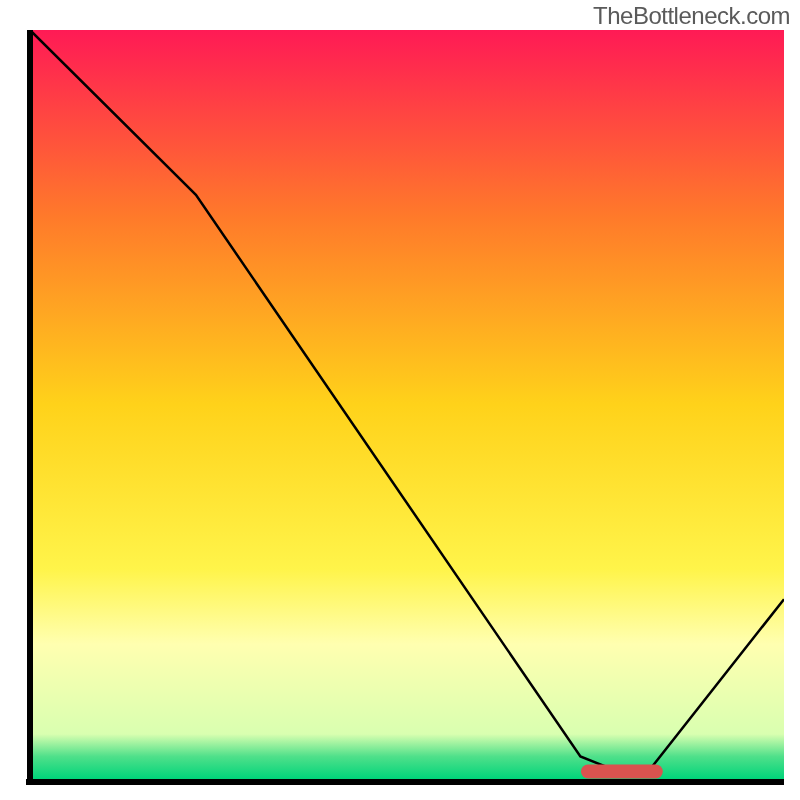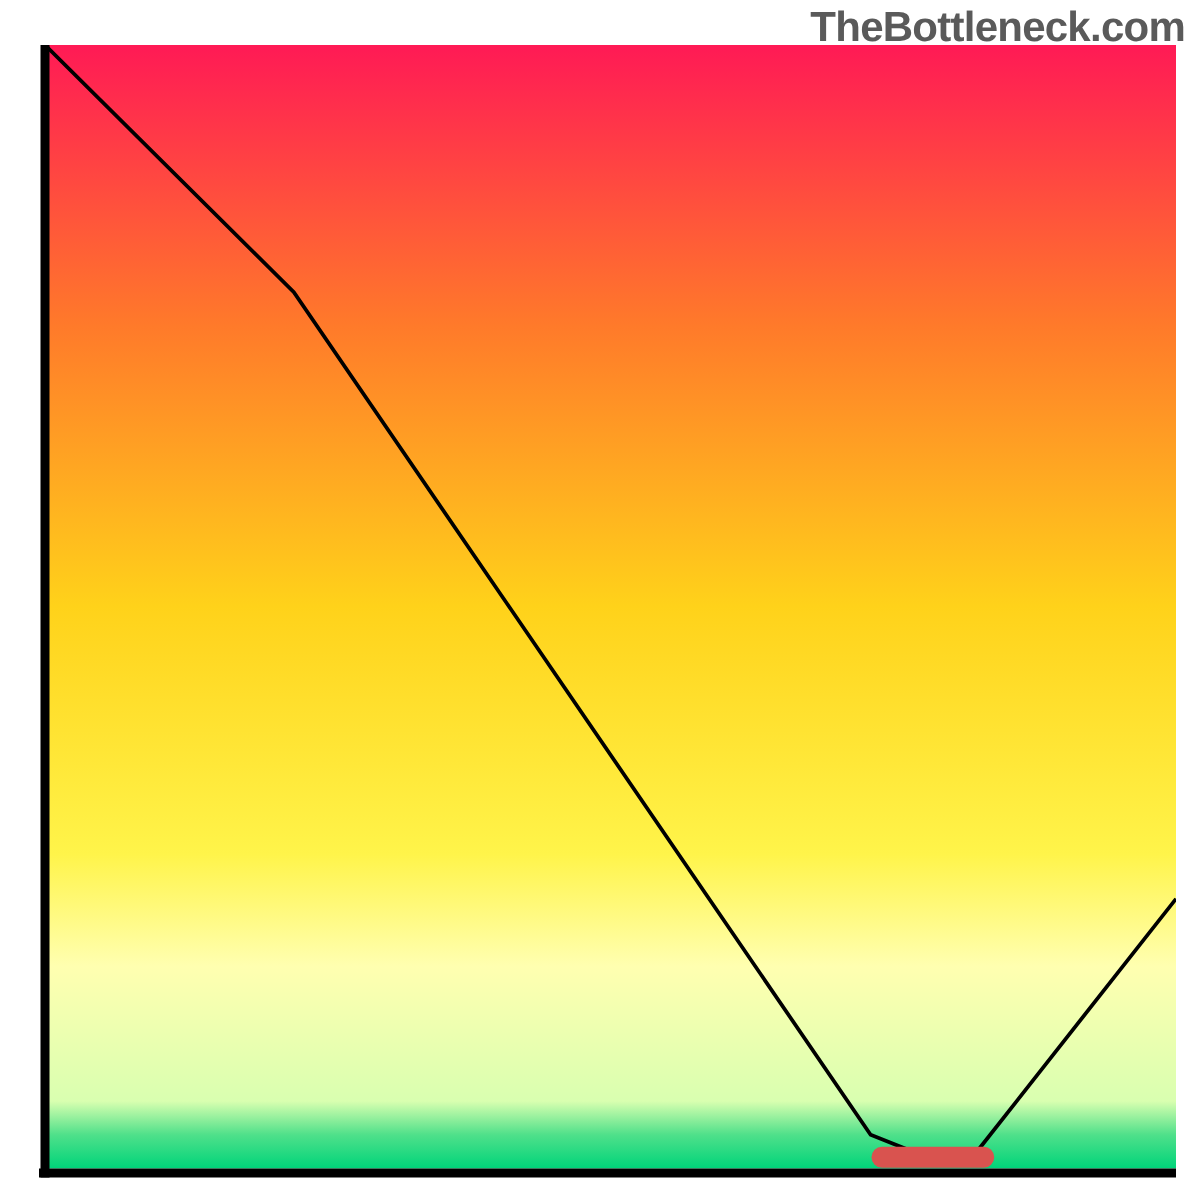--- a/index.html
+++ b/index.html
@@ -13,22 +13,22 @@
   }
   .container {
     position: relative;
     width: 800px;
     height: 800px;
   }
   .watermark {
     position: absolute;
     top: 2px;
     right: 10px;
-    font-size: 28px;
-    font-weight: bold;
+    font-size: 24px;
+    font-weight: normal;
     color: #5a5a5a;
     letter-spacing: -0.5px;
   }
   .chart {
     position: absolute;
     left: 26px;
     top: 30px;
     width: 758px;
     height: 758px;
   }

